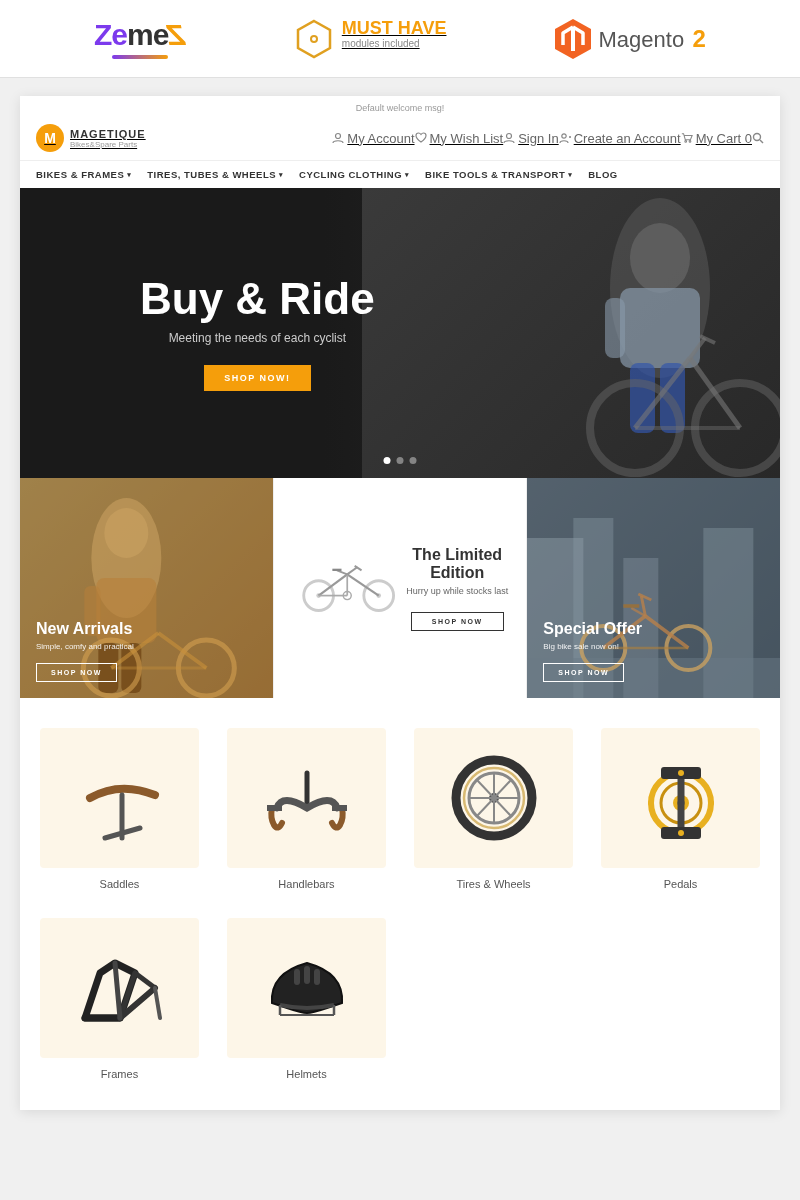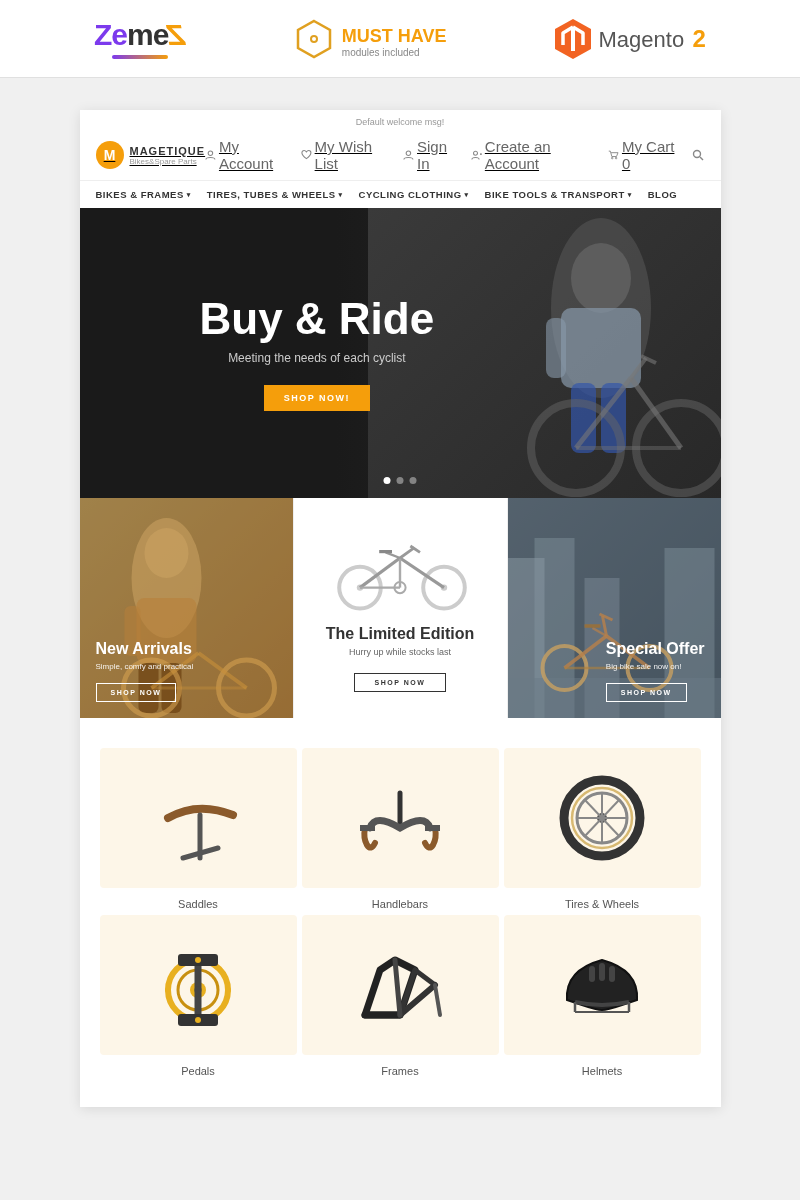--- a/index.html
+++ b/index.html
@@ -9,40 +9,41 @@
     .top-banner {
       background: #fff;
       display: flex;
       align-items: center;
       justify-content: space-around;
       padding: 18px 40px;
       border-bottom: 1px solid #e0e0e0;
     }
     .must-have-badge {
       display: flex;
-      align-items: flex-end;
+      align-items: flex-start;
       gap: 8px;
+      text-decoration: underline;
     }
     .hexagon {
       width: 40px; height: 40px;
       position: relative;
     }
     .hexagon svg { width: 40px; height: 40px; }
     .must-have-text { line-height: 1.2; }
     .magento-logo {
       display: flex;
       align-items: center;
       gap: 8px;
     }
 
     
     .site-wrapper {
       background: #fff;
-      margin: 32px auto;
-      width: 641px;
+      margin: 18px auto;
+      width: 760px;
       box-shadow: 0 2px 12px rgba(0,0,0,0.1);
     }
 
     
     .site-header {
       background: #fff;
       padding: 4px 16px 0;
     }
     .welcome-bar {
       font-size: 9px;
@@ -71,22 +72,22 @@
     .brand-icon::after {
       content: 'M';
       color: #fff;
       font-size: 14px;
       font-weight: 900;
     }
     .brand-name { font-size: 11px; font-weight: 700; color: #333; letter-spacing: 1px; }
     .brand-sub { font-size: 8px; color: #999; }
     .header-actions {
       display: flex;
-      gap: 12px;
-      font-size: 15px;
+      gap: 0;
+      font-size: 13px;
       color: #666;
     }
     .header-action-item {
       display: flex;
       align-items: center;
       gap: 3px;
       cursor: pointer;
     }
     .header-action-item svg { width: 12px; height: 12px; }
 
@@ -183,28 +184,27 @@
     }
     .panel-left-overlay {
       position: absolute; top:0; left:0; right:0; bottom:0;
       background: rgba(100, 70, 20, 0.4);
     }
     .panel-center {
       background: #fff;
       border-left: 1px solid #eee;
       border-right: 1px solid #eee;
       display: flex;
-      flex-direction: column;
+      flex-direction: row;
       align-items: center;
       justify-content: center;
       padding: 16px;
     }
     .panel-right {
       background: linear-gradient(135deg, #8a9ba8 0%, #6d7f8c 100%);
-      justify-content: flex-end;
     }
     .panel-right-overlay {
       position: absolute; top:0; left:0; right:0; bottom:0;
       background: rgba(30,40,50,0.5);
     }
 
     .panel-content {
       position: relative;
       z-index: 2;
       color: #fff;
@@ -262,22 +262,22 @@
       margin-bottom: 10px;
     }
 
     
     .category-section {
       background: #fff;
       padding: 30px 20px;
     }
     .category-grid {
       display: grid;
-      grid-template-columns: 1fr 1fr 1fr;
-      gap: 5px;
+      grid-template-columns: 1fr 1fr 1fr 1fr;
+      gap: 28px;
     }
     .category-item {
       text-align: center;
       cursor: pointer;
     }
     .category-img-box {
       background: #fdf6e8;
       border-radius: 4px;
       height: 140px;
       display: flex;

